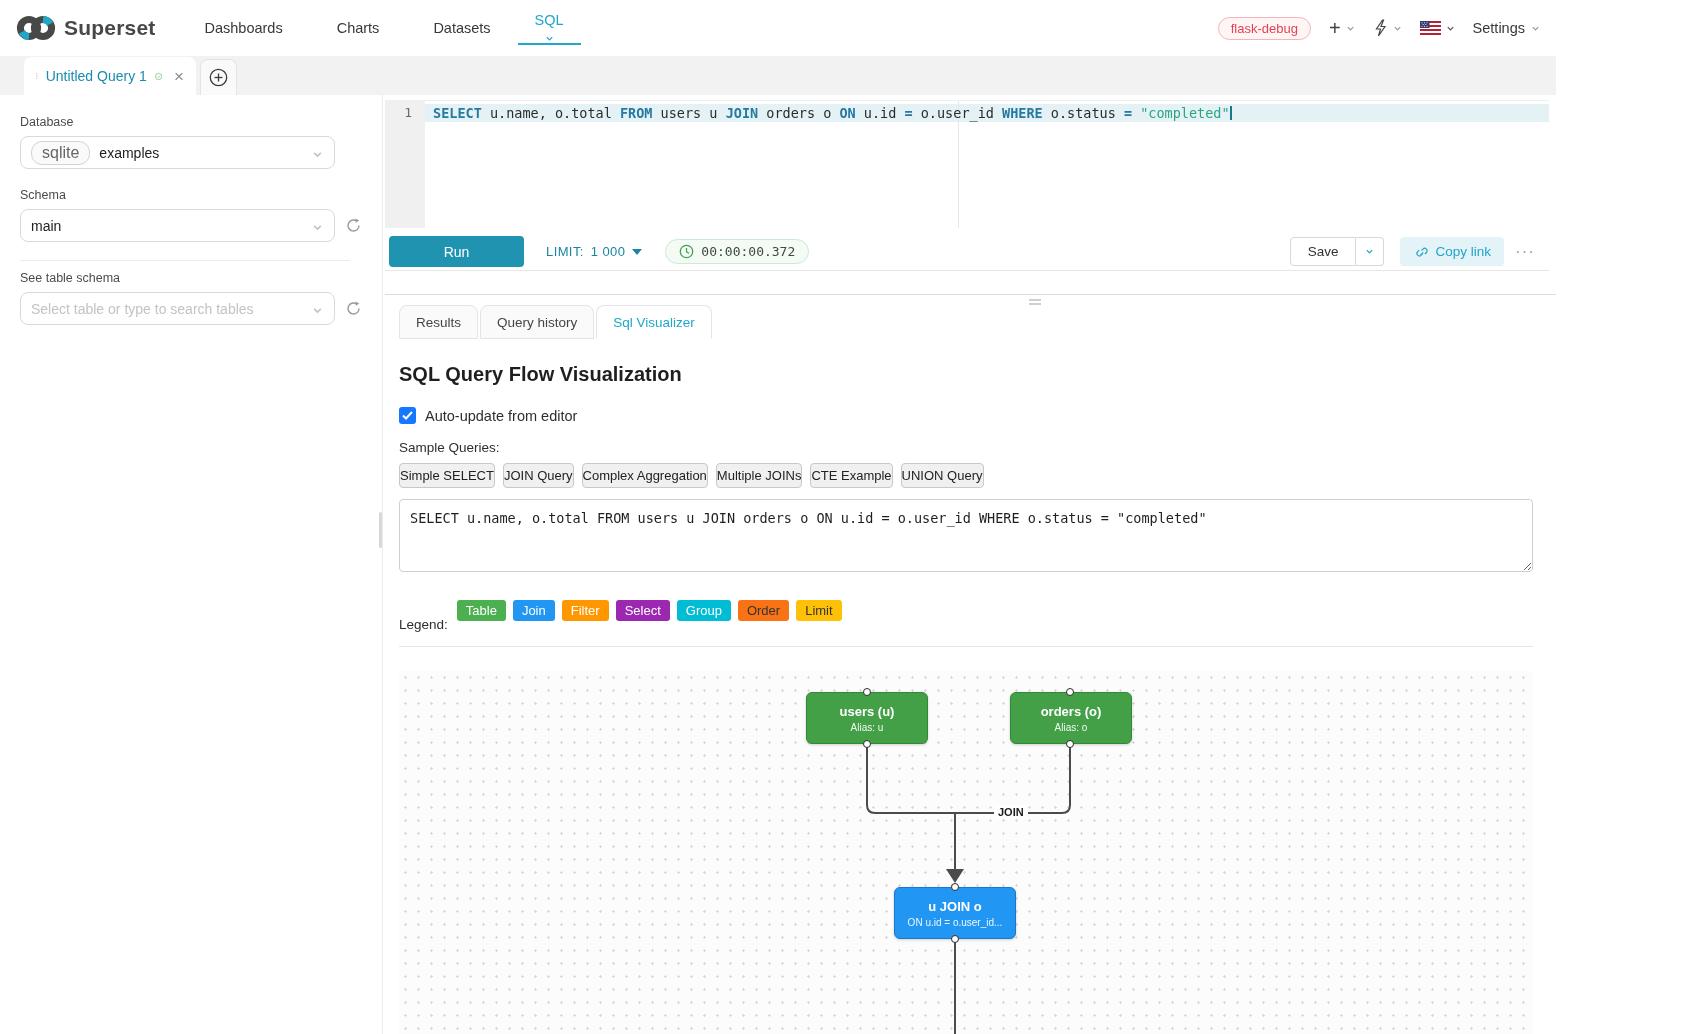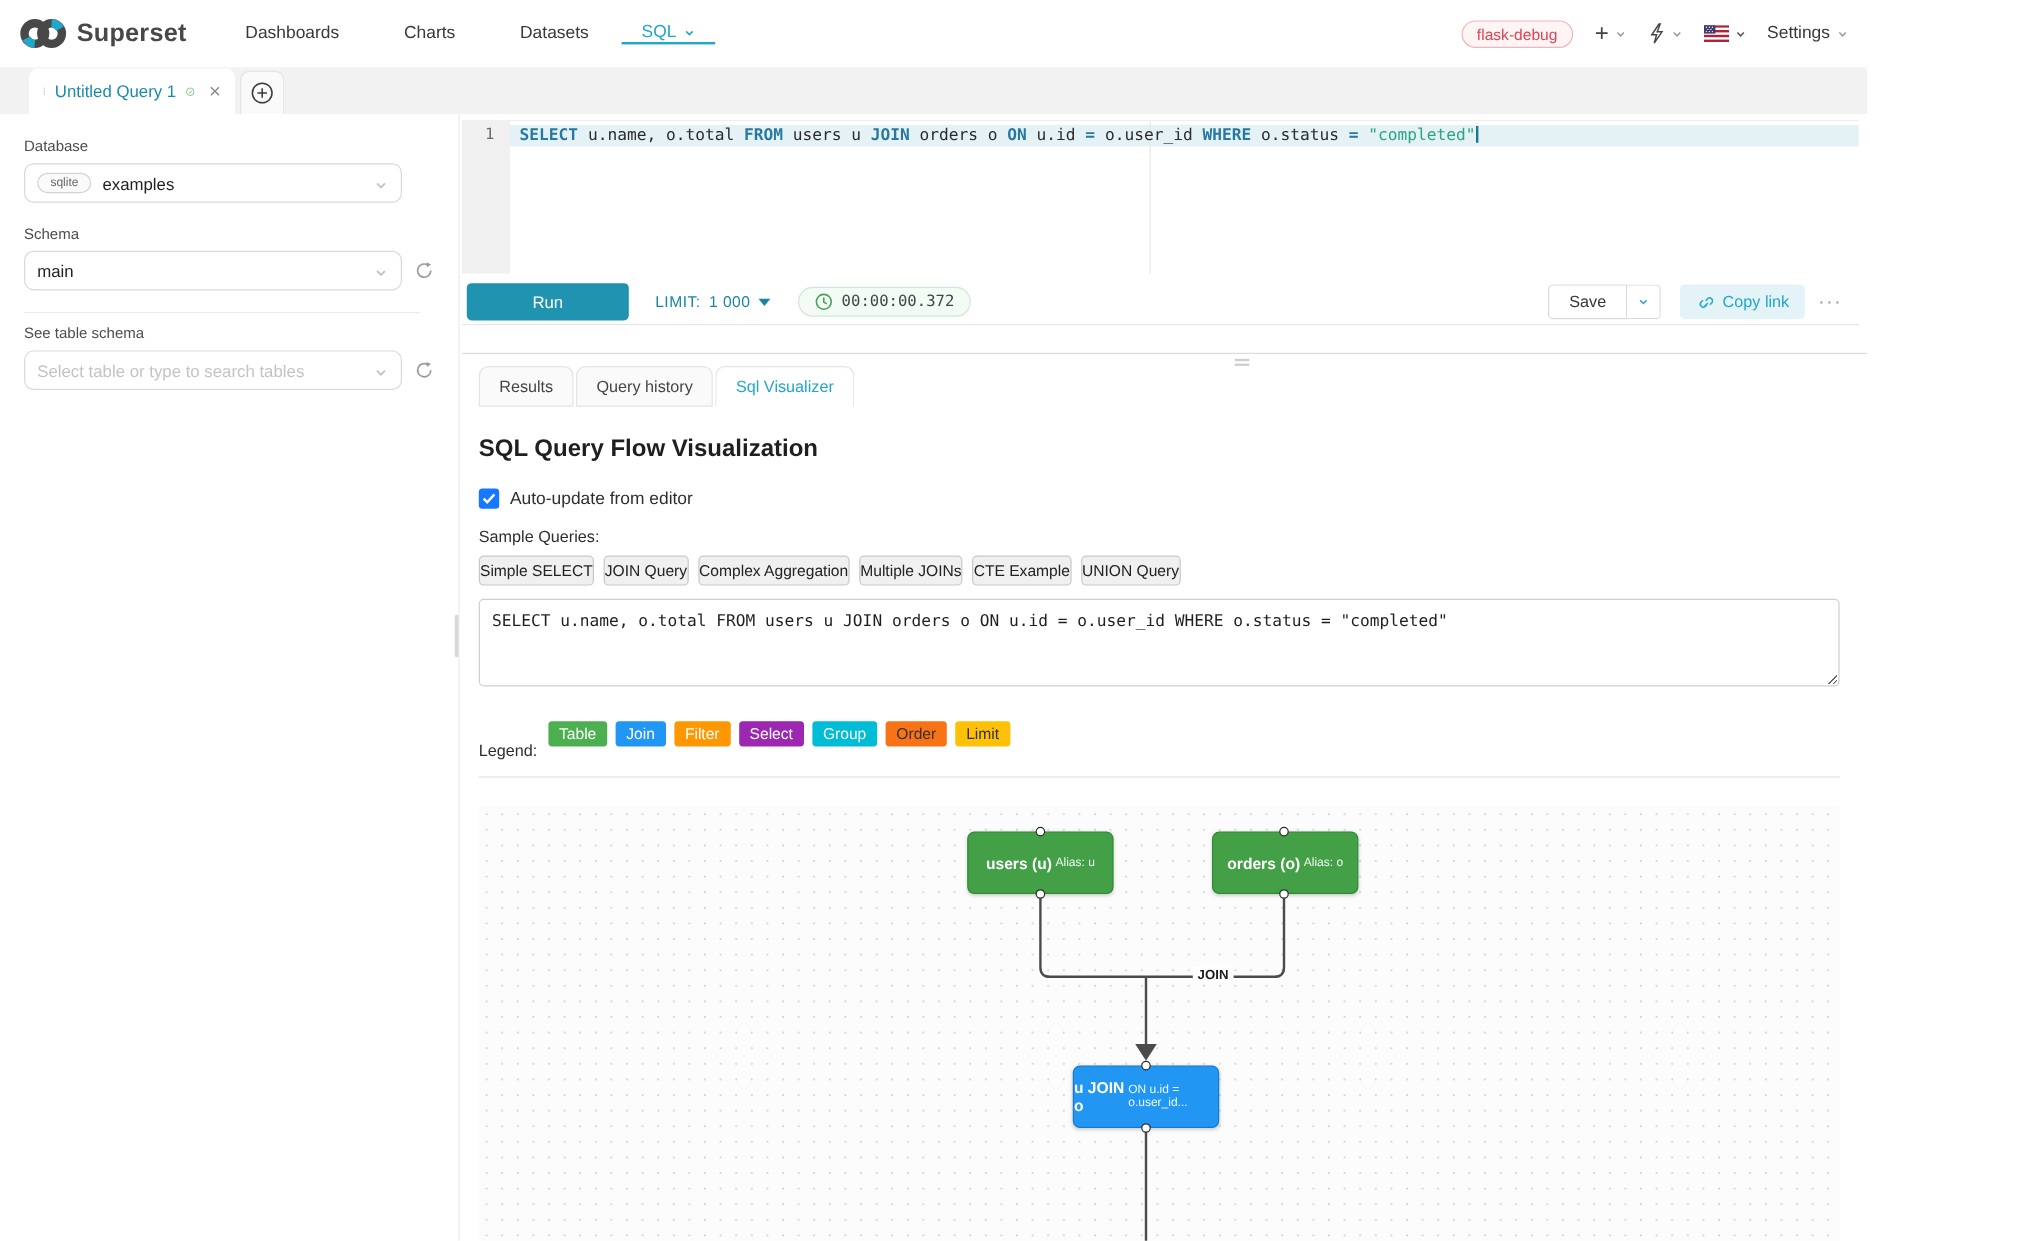--- a/index.html
+++ b/index.html
@@ -7,21 +7,21 @@
               font-family:"Liberation Sans", sans-serif; color:#333; }
   .app { position:relative; width:1556px; height:1034px; }
 
   
   .navbar { position:absolute; top:0; left:0; width:1556px; height:57px; background:#fff;
             display:flex; align-items:center; padding:0 16px; border-bottom:1px solid #f2f2f2; }
   .brand { display:flex; align-items:center; gap:8px; margin-right:22px; }
   .brand-name { font-size:21px; font-weight:bold; color:#484848; letter-spacing:.2px; }
   .nav-items { display:flex; align-items:stretch; }
   .nav-item { display:flex; align-items:center; padding:0 27px; font-size:14.5px; color:#383838; cursor:pointer; }
-  .nav-item.active { color:#20a7c9; border-bottom:2px solid #20a7c9; padding:0 17px; gap:6px; }
+  .nav-item.active { color:#20a7c9; border-bottom:2px solid #20a7c9; padding:0 17px; gap:6px;flex-direction:column; }
   .caret { width:9px; height:9px; display:inline-block; }
   .nav-right { margin-left:auto; display:flex; align-items:center; gap:18px; }
   .env-badge { font-size:13px; color:#e04355; background:#fff5f5; border:1px solid #f3b4bc;
                border-radius:12px; padding:3px 12px; }
   .icon-group { display:flex; align-items:center; gap:5px; cursor:pointer; }
   .plus-glyph { font-size:20px; color:#424242; font-weight:400; line-height:1; }
   .settings { display:flex; align-items:center; gap:6px; font-size:14.5px; color:#383838; cursor:pointer; }
 
   
   .tabstrip { position:absolute; top:57px; left:0; width:1556px; height:38px; background:#f2f2f2; }
@@ -34,21 +34,21 @@
              display:flex; align-items:center; justify-content:center; cursor:pointer; }
 
   
   .sidebar { position:absolute; top:95px; left:0; width:370px; bottom:0; background:#fff; padding:12px 0 0 20px; }
   .field-label { font-size:12.5px; color:#4c4c4c; margin:8px 0 7px; }
   .select-box { position:relative; width:315px; height:33px; border:1px solid #d9d9d9; border-radius:8px;
                 display:flex; align-items:center; padding:0 30px 0 10px; background:#fff; cursor:pointer; }
   .select-value { font-size:14px; color:#222; }
   .select-placeholder { font-size:14px; color:#c3c3c3; }
   .select-chevron { position:absolute; right:11px; top:12px; }
-  .engine-badge { font-size:10px; color:#666; border:1px solid #d4d4d4; background:#fafafa;
+  .engine-badge { font-size:16px; color:#666; border:1px solid #d4d4d4; background:#fafafa;
                   border-radius:11px; padding:2px 10px; margin-right:9px; }
   .select-row { display:flex; align-items:center; gap:10px; }
   .refresh-btn { cursor:pointer; display:flex; }
   .sidebar-divider { width:330px; border:none; border-top:1px solid #ececec; margin:18px 0 10px; }
 
   
   .v-divider { position:absolute; top:95px; left:382px; width:1px; bottom:0; background:#ececec; }
   .v-divider-handle { position:absolute; top:512px; left:379px; width:3px; height:36px;
                       background:#d8d8d8; border-radius:2px; cursor:col-resize; }
 
@@ -118,21 +118,21 @@
   .legend-label { font-size:13.5px; color:#2e2e2e; margin-right:2px;margin-top:28px; }
   .legend-badge { font-size:13px; padding:3px 9px; border-radius:3px; }
   .viz-hr { border:none; border-top:1px solid #e3e3e3; margin-top:14px; }
 
   
   .flow-canvas { position:relative; margin-top:24px; width:1134px; height:396px; background:#fcfcfc;
                  background-image:radial-gradient(#d9d9d9 1px, transparent 1.2px);
                  background-size:13px 13px; overflow:hidden; cursor:grab; }
   .flow-edges { position:absolute; inset:0; pointer-events:none; }
   .flow-node { position:absolute; width:122px; height:52px; border-radius:6px; color:#fff;
-               display:flex; flex-direction:row; align-items:center; justify-content:center;
+               display:flex; flex-direction:column; align-items:center; justify-content:center;
                gap:3px; box-shadow:0 1px 3px rgba(0,0,0,.18); cursor:pointer; z-index:3; }
   .flow-node.green { border:1px solid #2e8b33; }
   .flow-node.blue  { border:1px solid #1878cf; }
   .node-title { font-size:13px; font-weight:bold; }
   .node-sub { font-size:10px; opacity:.92; }
   .port { position:absolute; width:8px; height:8px; border-radius:50%; background:#fff;
           border:1.6px solid #2b2b2b; z-index:4; }
   .edge-label { position:absolute; left:595px; top:134px; background:#fff; padding:1px 4px;
                 font-size:11px; font-weight:bold; color:#1c1c1c; z-index:2; }
 </style>

